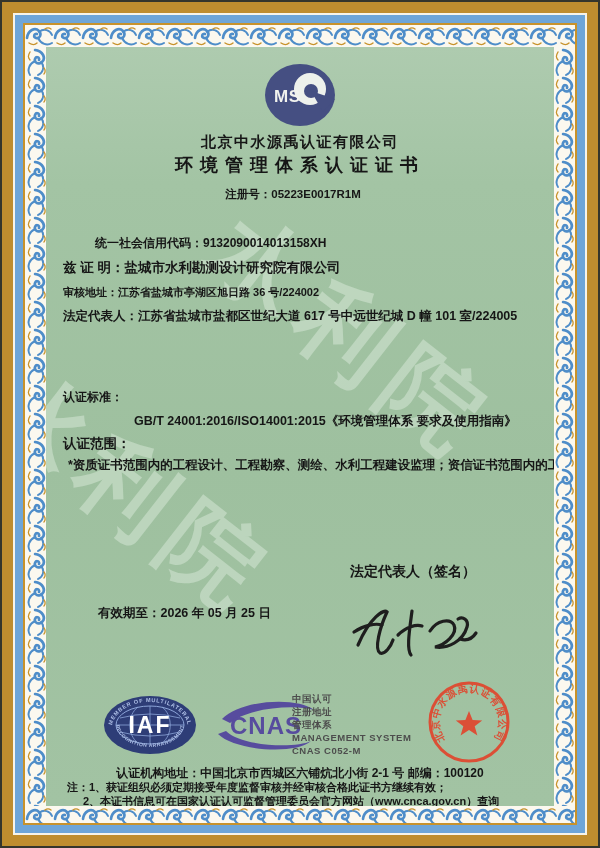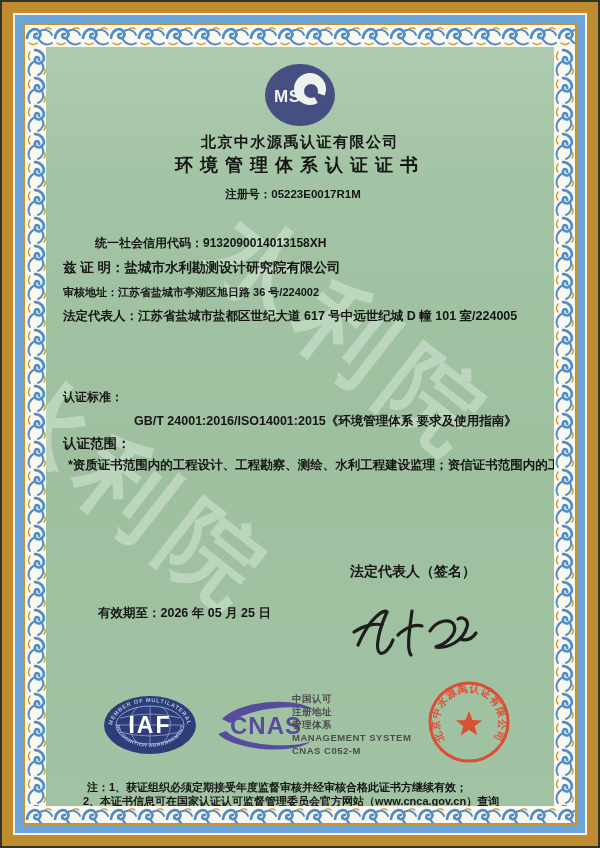--- a/index.html
+++ b/index.html
@@ -29,21 +29,21 @@
   .addr1 { top:238px; left:17px; font-size:11px; }
   .addr2 { top:261px; left:17px; font-size:12.5px; }
   .stdlabel { top:342px; left:17px; font-size:12px; }
   .stdvalue { top:366px; left:88px; font-size:12.5px; }
   .scopelabel { top:388px; left:17px; font-size:13.5px; }
   .scopevalue { top:410px; left:22px; font-size:12.5px; }
   .issuedate { top:538px; left:52px; font-size:12.5px; }
   .validdate { top:558px; left:52px; font-size:12.5px; }
   .legal { top:516px; left:304px; font-size:14px; }
   .orgaddr { top:718px; font-size:12px; }
-  .note1 { top:733px; left:21px; font-size:11px;margin-left:20px; }
+  .note1 { top:733px; left:21px; font-size:11px; }
   .note2 { top:747px; left:37px; font-size:11px; }
   .accred { position:absolute; z-index:2; top:645px; left:246px; font-size:9.5px; line-height:13px;
             color:#4d4d4d; font-weight:700; letter-spacing:0.5px; }
   .svgbox { position:absolute; z-index:2; }
   .logo-msc { top:16px; left:0; right:0; margin:0 auto; width:76px; height:64px; }
   .sig { top:552px; left:296px; }
   .iaf { top:648px; left:57px; }
   .cnas { top:650px; left:164px; }
   .seal { top:632px; left:380px; opacity:0.9; }
 </style>
@@ -175,17 +175,18 @@
       <circle cx="43" cy="43" r="39" fill="none" stroke="#e2432b" stroke-width="3"></circle>
       <path d="M43,32 L46.6,41 L56.2,41.4 L48.7,47.3 L51.4,56.5 L43,51 L34.6,56.5 L37.3,47.3 L29.8,41.4 L39.4,41 Z" fill="#e2432b"></path>
       <defs>
         <path id="sealArc" d="M17.0,58.0 A30,30 0 1 1 69.0,58.0"></path>
       </defs>
       <text font-size="10" font-weight="700" fill="#e2432b" letter-spacing="1">
         <textPath href="#sealArc" startOffset="50%" text-anchor="middle">北京中水源禹认证有限公司</textPath>
       </text>
     </svg>
 
+    <div class="line center orgaddr">认证机构地址：中国北京市西城区六铺炕北小街 2-1 号  邮编：100120</div>
     <div class="line note1">注：1、获证组织必须定期接受年度监督审核并经审核合格此证书方继续有效；</div>
     <div class="line note2">2、本证书信息可在国家认证认可监督管理委员会官方网站（www.cnca.gov.cn）查询</div>
 
   </div>
 </div>
 
 </body></html>

